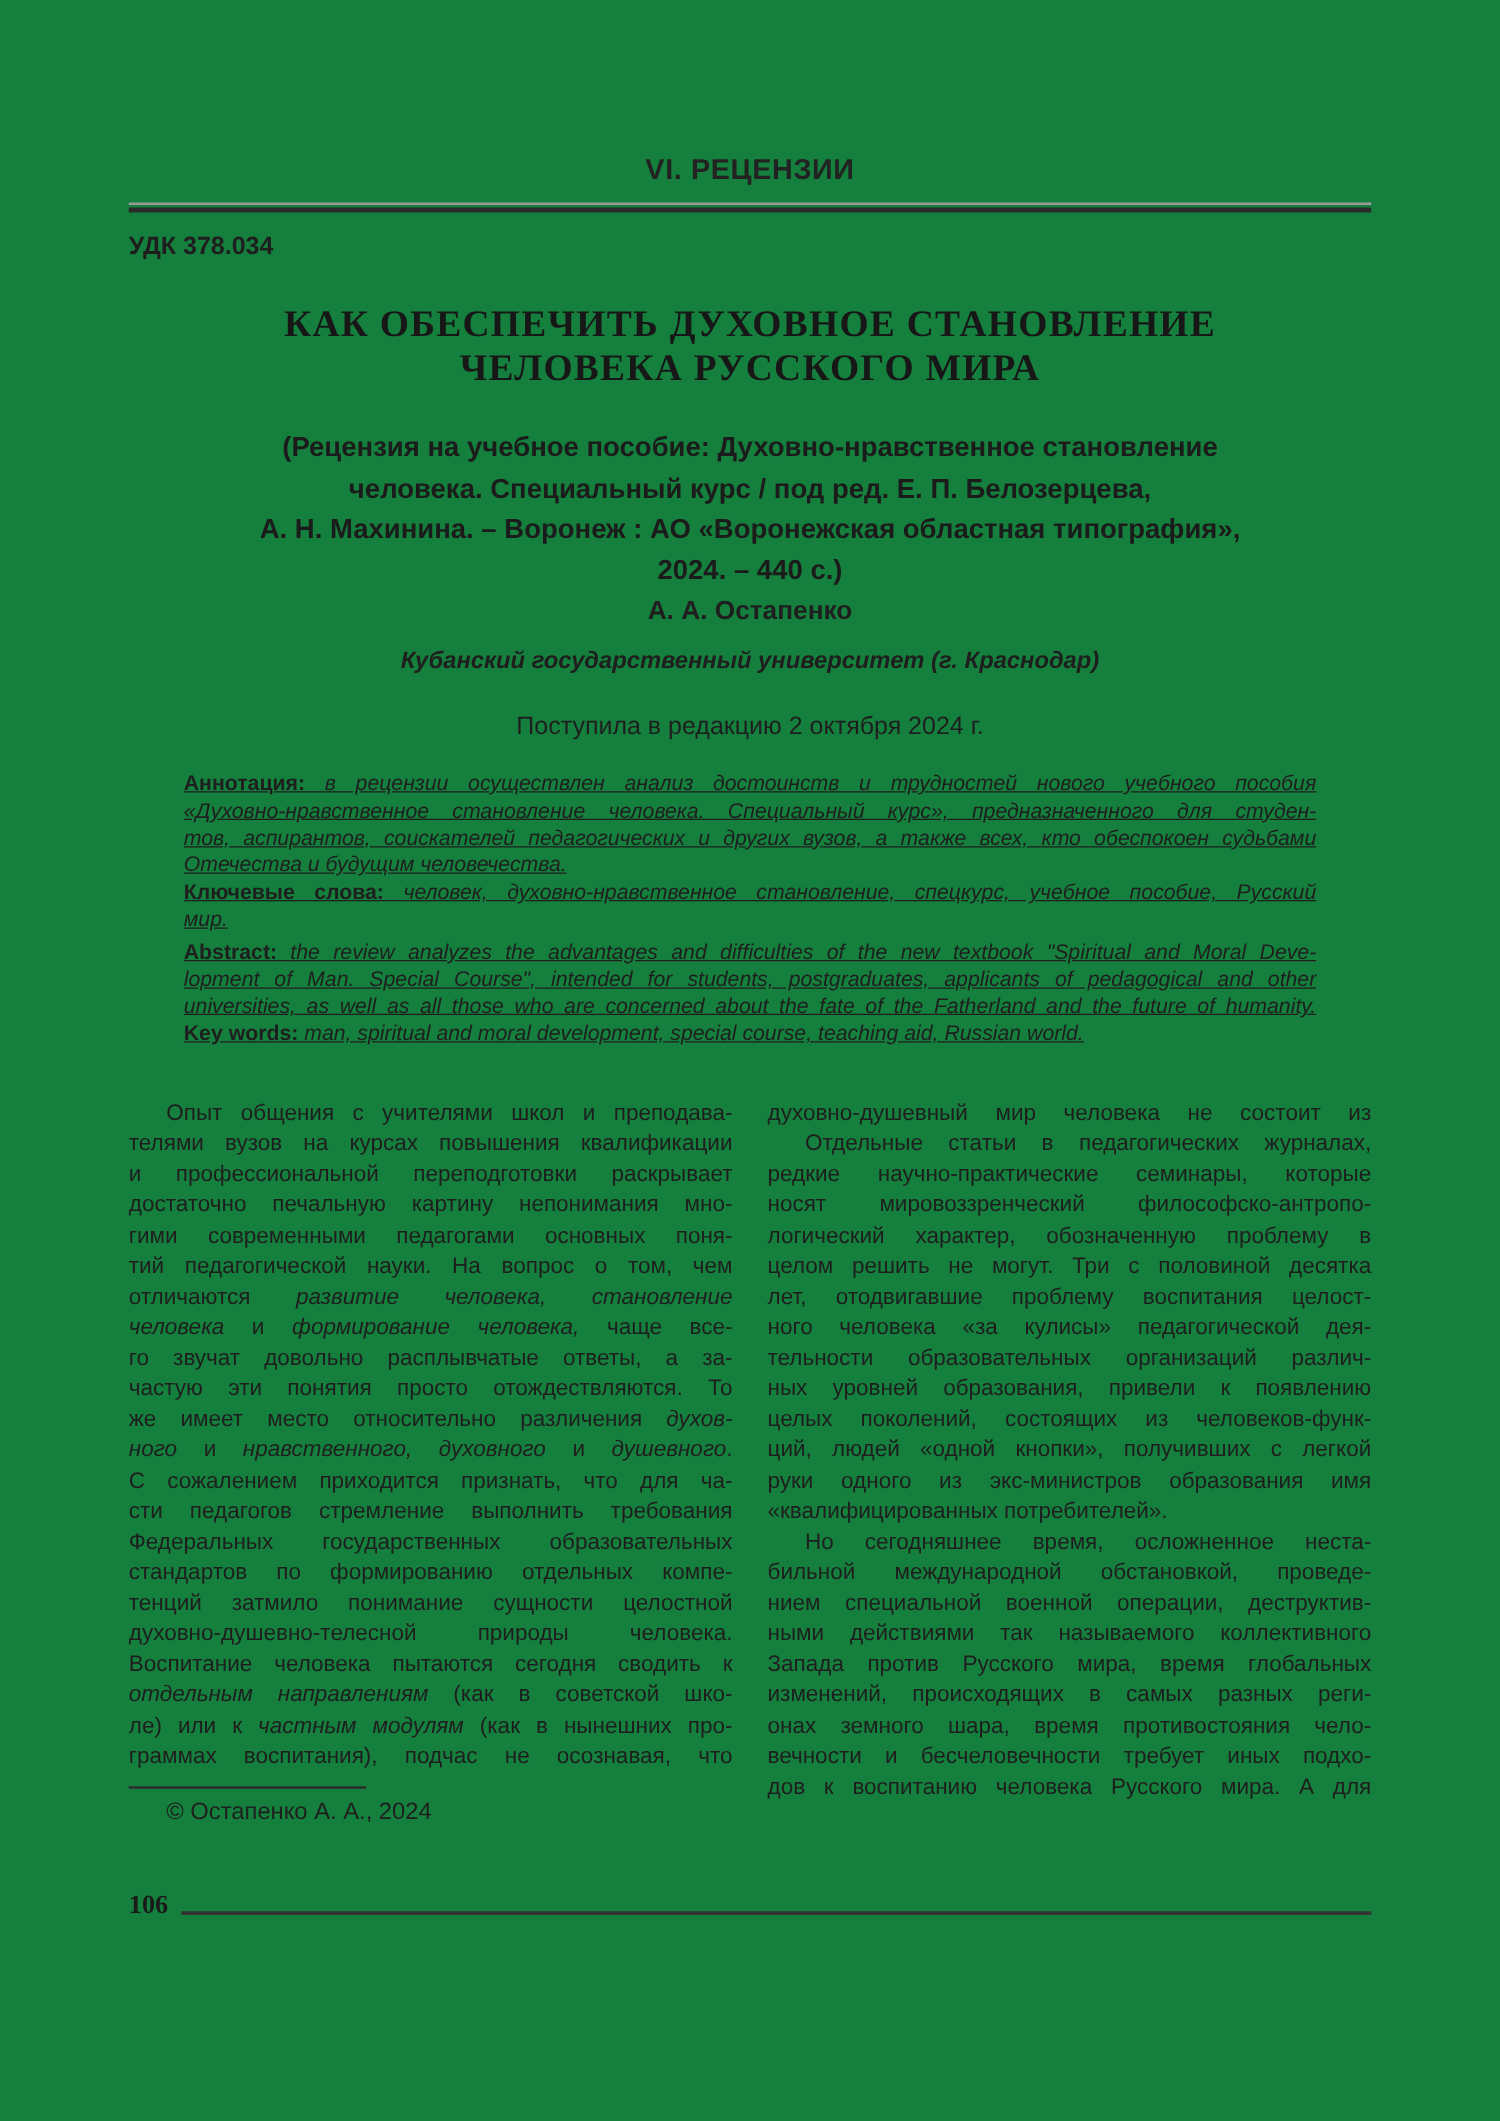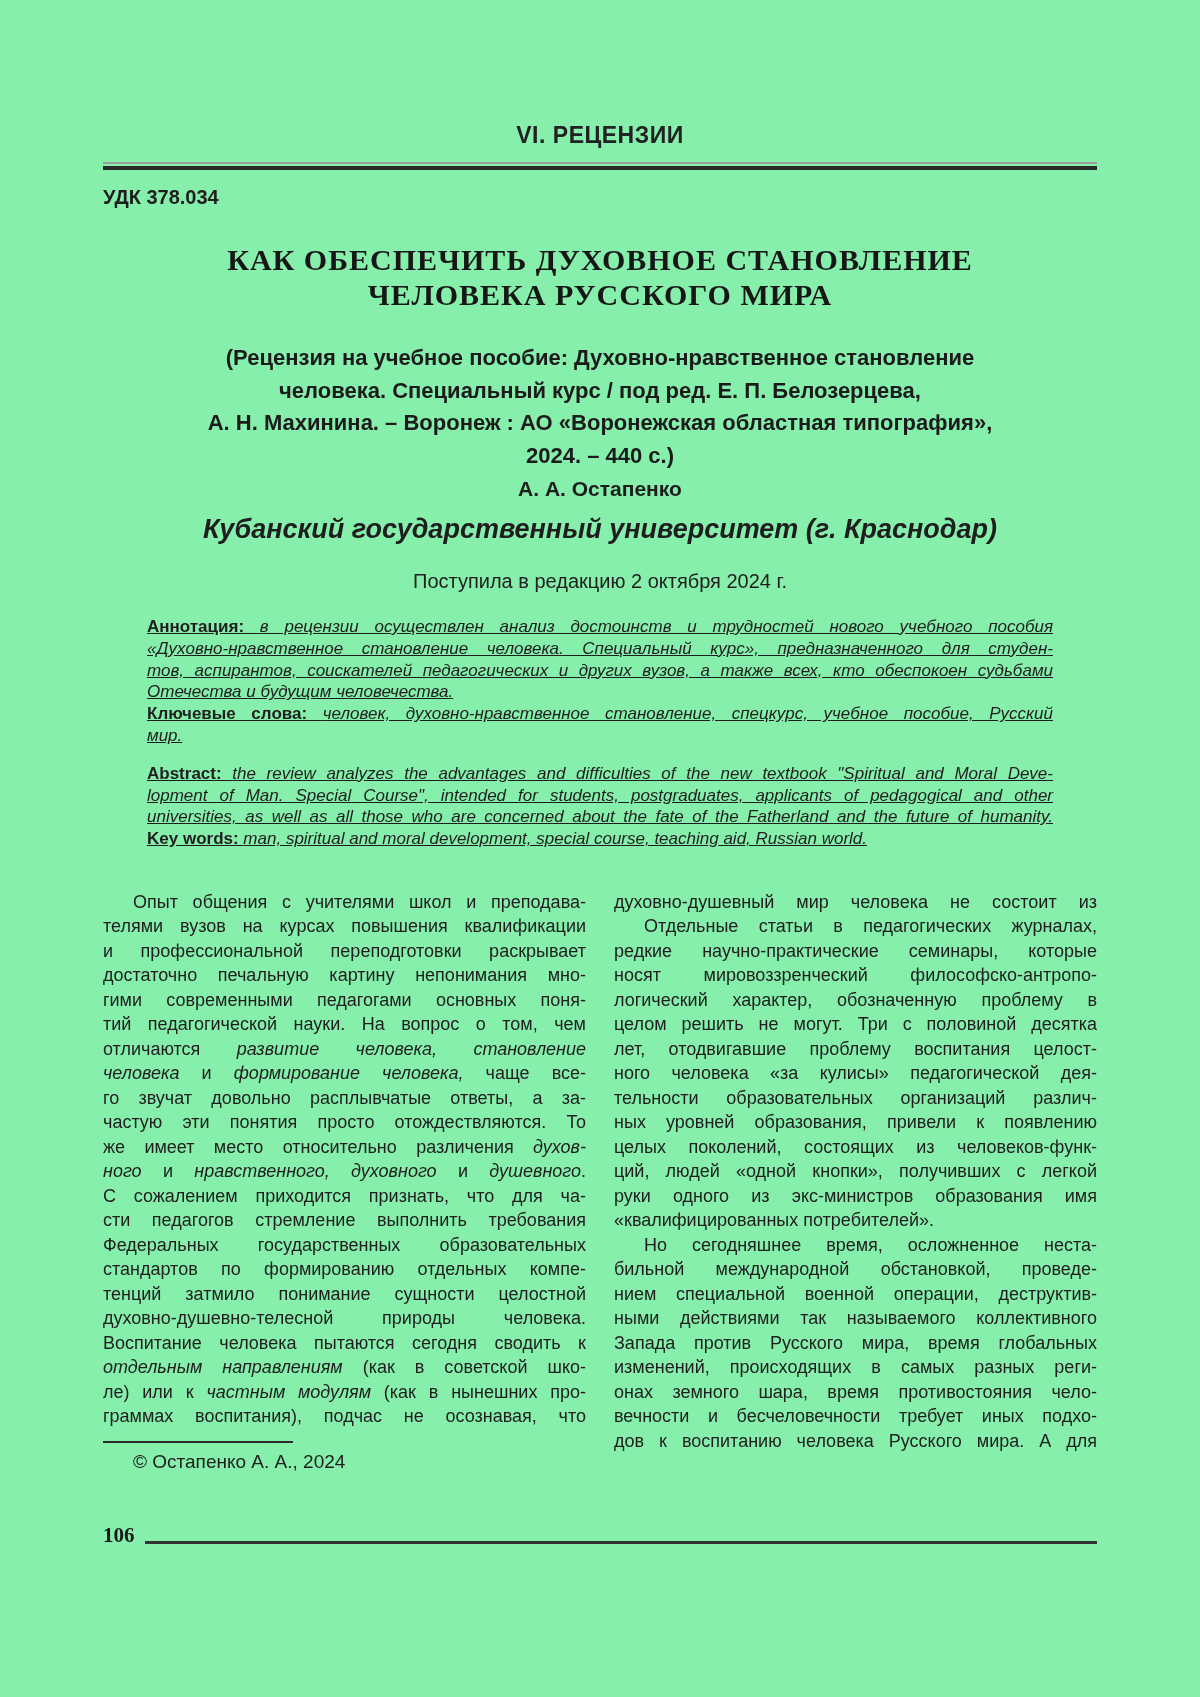--- a/index.html
+++ b/index.html
@@ -1,17 +1,17 @@
 <!DOCTYPE html>
 <html><head>
 <meta charset="utf-8">
 <style>
   html,body{margin:0;padding:0;background:#e8e8e8;}
   .page{
-    width:1200px;height:1697px;background:#86efac;margin:0 auto;
+    width:1200px;height:1697px;background:#15803d;margin:0 auto;
     font-family:"Liberation Sans",sans-serif;color:#1e1e1e;
     box-sizing:border-box;position:relative;overflow:hidden;
   }
   .content{padding:120px 103px 0 103px;}
   .section-header{
     text-align:center;font-weight:bold;font-size:23px;line-height:30px;
     letter-spacing:0.5px;color:#222;
   }
   .header-rule{
     margin-top:12px;height:2px;
@@ -21,25 +21,25 @@
   .title{
     margin-top:32px;text-align:center;
     font-family:"Liberation Serif",serif;font-weight:bold;
     font-size:30px;line-height:35px;letter-spacing:1px;color:#171717;
   }
   .subtitle{
     margin-top:30px;text-align:center;font-weight:bold;
     font-size:22px;line-height:32.5px;color:#1b1b1b;
   }
   .author{margin-top:4px;text-align:center;font-weight:bold;font-size:21px;line-height:26px;}
-  .affiliation{margin-top:14px;text-align:center;font-weight:bold;font-style:italic;font-size:27px;line-height:26px;}
+  .affiliation{margin-top:14px;text-align:center;font-weight:bold;font-style:italic;font-size:19px;line-height:26px;}
   .received{margin-top:26px;text-align:center;font-size:20px;line-height:26px;}
   .abs-block{margin:22px 44px 0 44px;font-size:17px;text-decoration:underline;}
   .abs-block .line{line-height:21.8px;}
-  .abs-block.en{margin-top:16px;}
+  .abs-block.en{margin-top:4px;}
   .columns{margin-top:40px;display:flex;gap:28px;}
   .col{width:483px;font-size:18px;}
   .col .line{line-height:24.5px;}
   .line{text-align:justify;text-align-last:justify;}
   .line.flush{text-align-last:left;}
   .line.indent{padding-left:30px;}
   .i{font-style:italic;}
   .b{font-weight:bold;font-style:normal;}
   .footnote-rule{width:190px;border-top:2px solid #2b2b2b;margin:12px 0 6px 0;}
   .copyright{padding-left:30px;font-size:19px;line-height:25px;}

